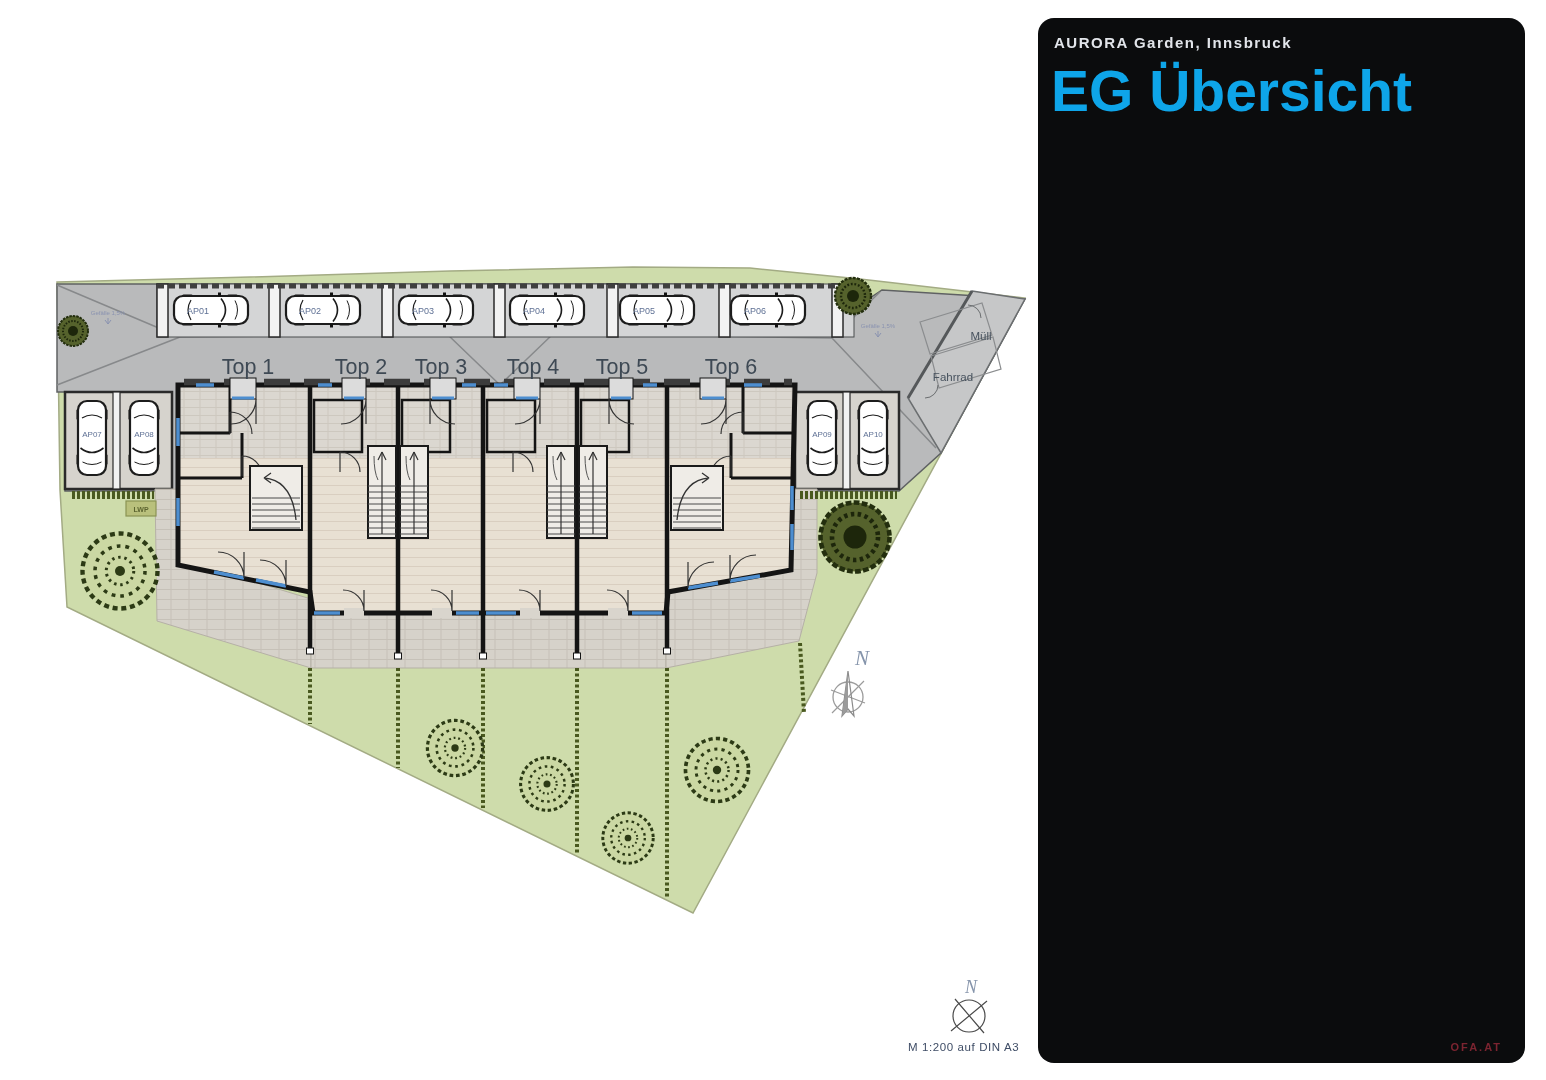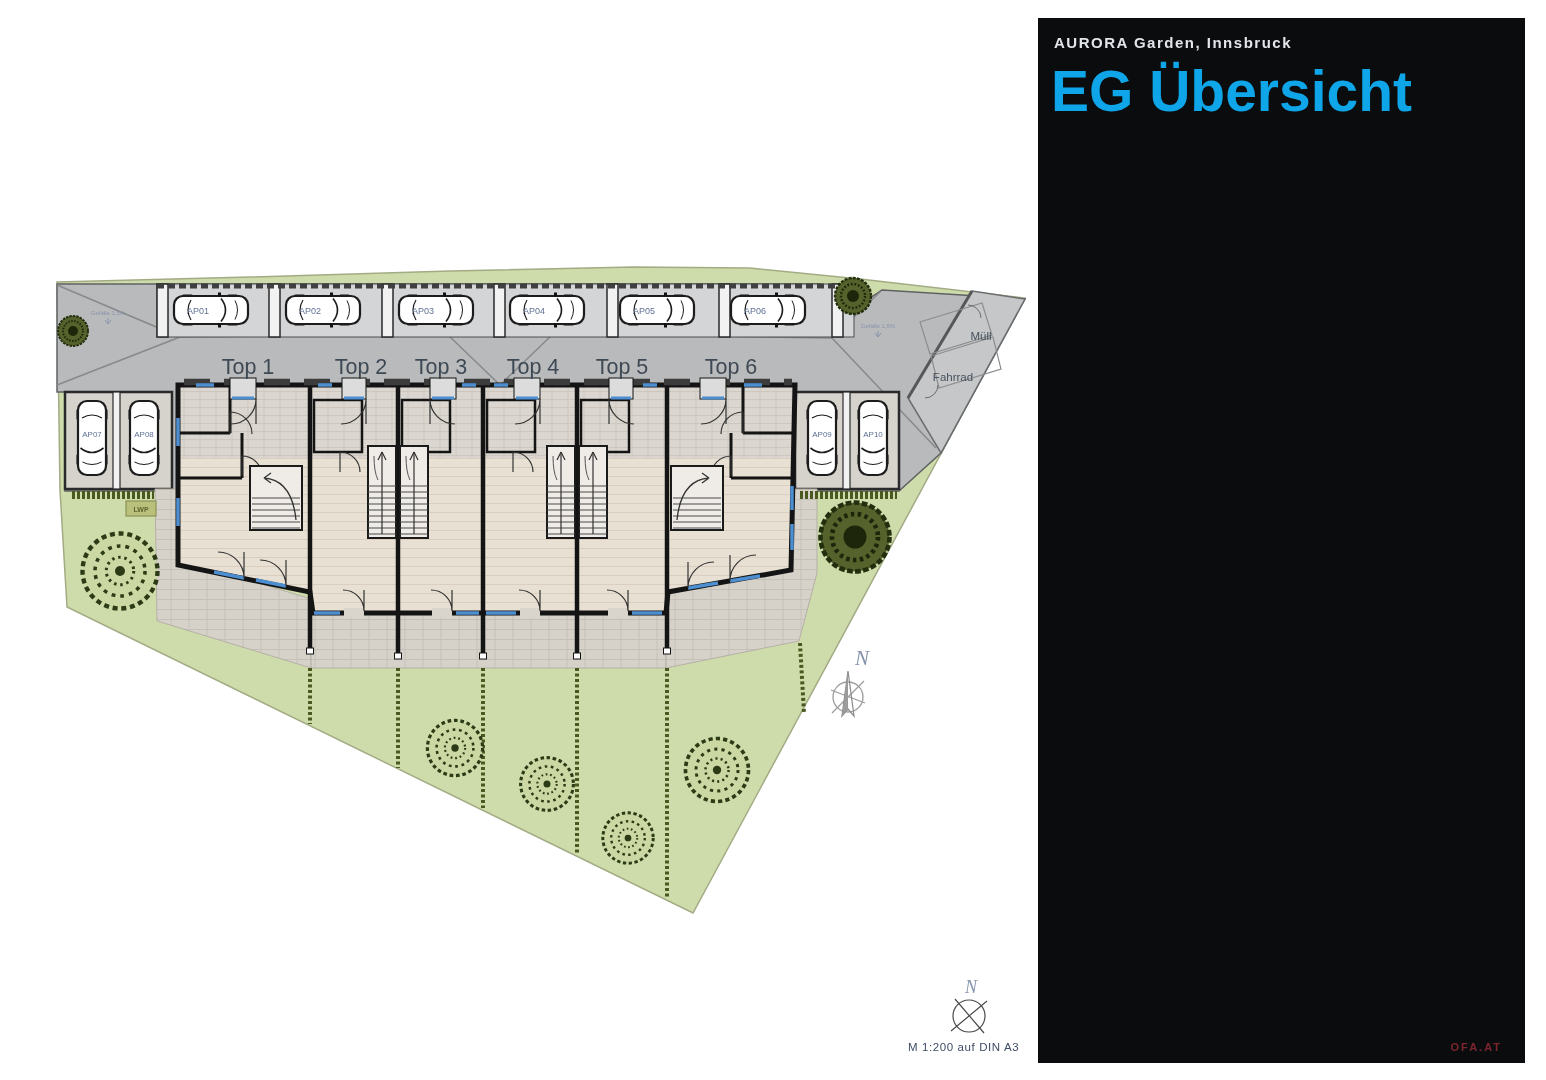--- a/index.html
+++ b/index.html
@@ -7,21 +7,21 @@
          font-family:"Liberation Sans", sans-serif;}
   #plan-svg{position:absolute;left:0;top:0;}
   .toplabel{font-size:21.5px;fill:#3e4954;}
   .aplabel{font-size:9px;fill:#5f7195;}
   .aplabel-v{font-size:8px;fill:#5f7195;}
   .roomlabel{font-size:11.5px;fill:#47525e;}
   .lwplabel{font-size:7px;fill:#5c6430;font-weight:bold;}
   .slopelabel{font-size:6px;fill:#8a93b0;}
   .north-n{font-family:"Liberation Serif", serif;font-style:italic;fill:#8594ab;}
   .scalelabel{font-size:11.5px;fill:#3f4d66;letter-spacing:0.6px;}
-  #panel{position:absolute;left:1038px;top:18px;width:487px;height:1045px;background:#0b0c0d;}
+  #panel{position:absolute;left:1038px;top:18px;width:487px;height:1045px;background:#0b0c0d;border-radius:16px;}
   #panel .project{position:absolute;left:16px;top:16px;font-size:15px;font-weight:bold;
       letter-spacing:1.5px;color:#e2e5ea;}
   #panel .title{position:absolute;left:13px;top:40px;font-size:57px;font-weight:700;
       color:#0ea5e9;letter-spacing:0px;}
   #panel .brand{position:absolute;right:23px;bottom:10px;font-size:11px;font-weight:bold;
       letter-spacing:2px;color:#7c2430;}
 </style>
 </head>
 <body>
 

